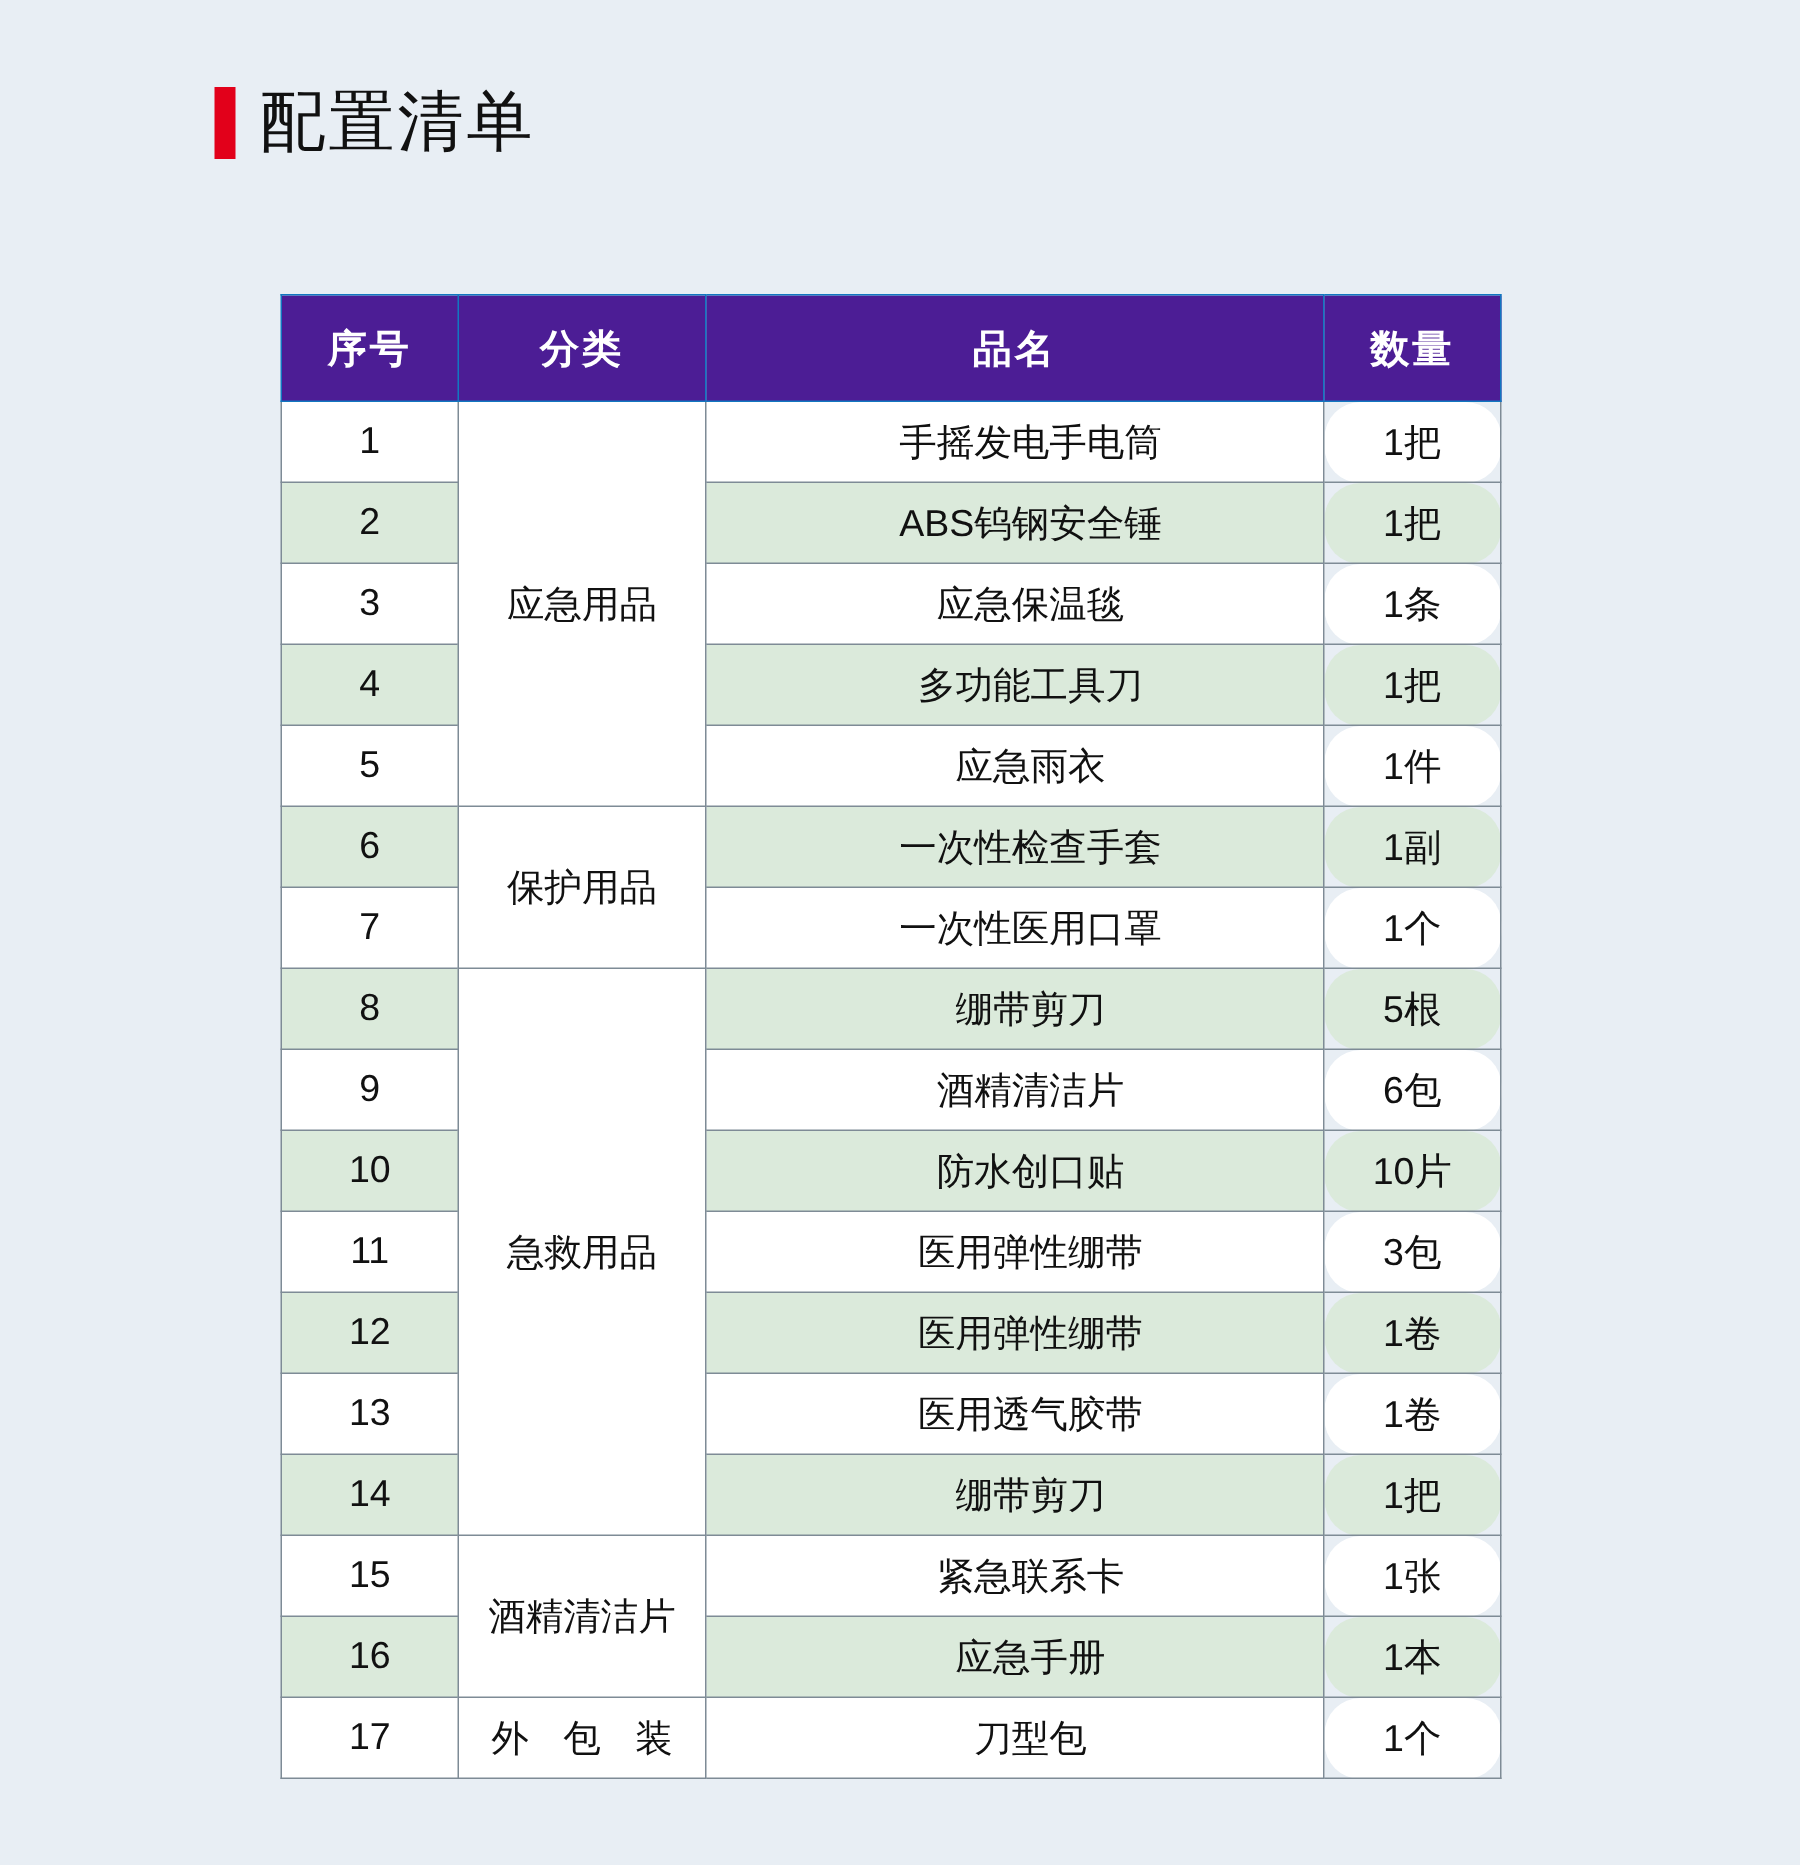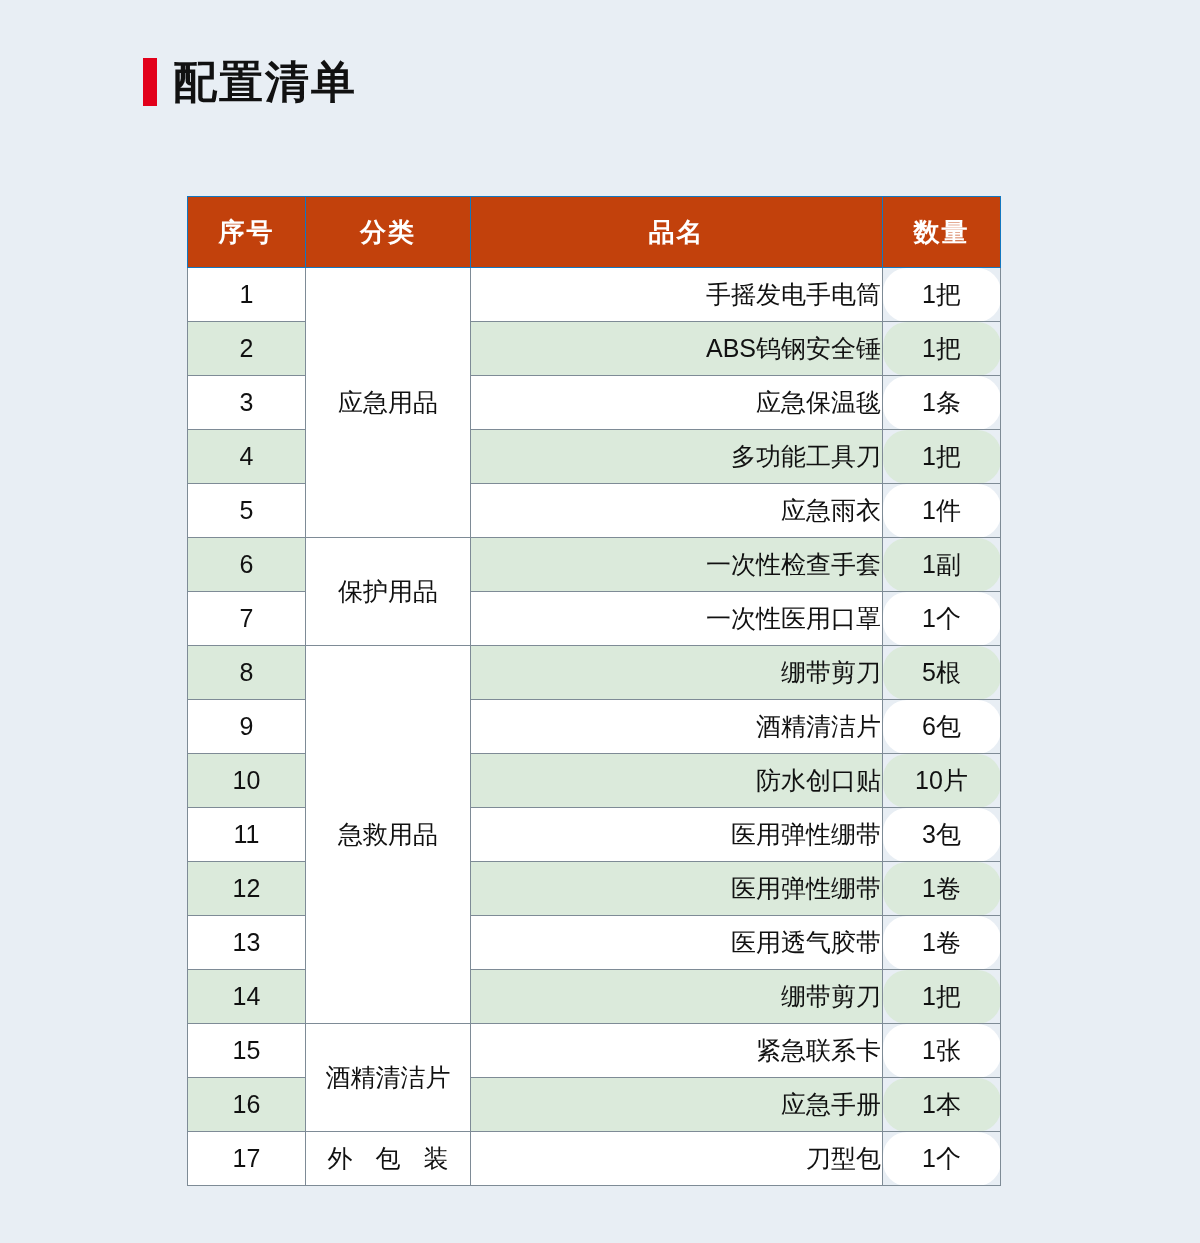--- a/index.html
+++ b/index.html
@@ -32,21 +32,21 @@
   }
   .title-bar {
     width: 14px;
     height: 48px;
     background: #e2001a;
     margin-right: 16px;
     flex: 0 0 auto;
   }
   .title-text {
     font-size: 44px;
-    font-weight: bold;
+    font-weight: normal;
     letter-spacing: 2px;
     color: #111;
     line-height: 1;
   }
 
   
   .table-wrap {
     position: absolute;
     left: 187px;
     top: 196px;
@@ -56,21 +56,21 @@
     border-collapse: collapse;
     width: 813px;
     table-layout: fixed;
   }
   table.cfg col.c-idx   { width: 118px; }
   table.cfg col.c-cat   { width: 165px; }
   table.cfg col.c-name  { width: 412px; }
   table.cfg col.c-qty   { width: 118px; }
 
   table.cfg th {
-    background: #c2410c;
+    background: #4c1d95;
     color: #ffffff;
     font-size: 26px;
     font-weight: bold;
     height: 68px;
     border: 1px solid #1277c0;
     letter-spacing: 2px;
     text-align: center;
     vertical-align: middle;
   }
   table.cfg td {
@@ -89,21 +89,21 @@
   }
   td.cat {
     text-align: center;
     font-size: 25px;
   }
   td.cat.spaced {
     letter-spacing: 8px;
     text-indent: 8px;
   }
   td.name {
-    text-align: right;
+    text-align: center;
     padding-left: 22px;
   }
   td.qty {
     text-align: center;
     border-radius: 24px;
   }
 </style>
 </head>
 <body>
 

